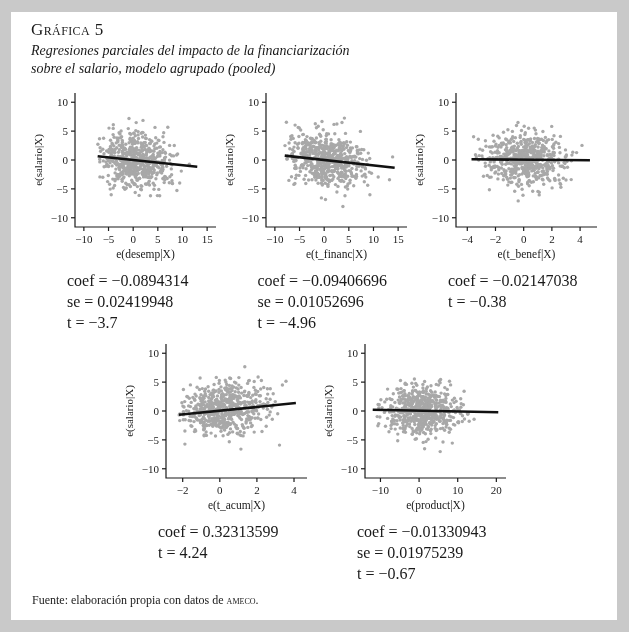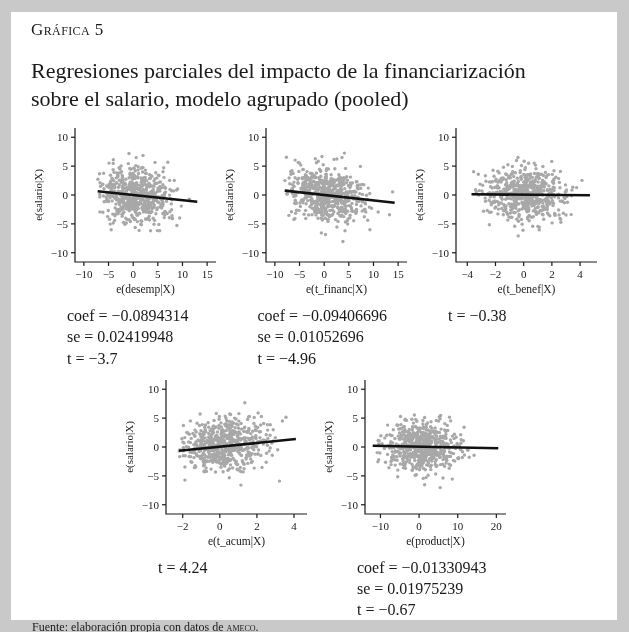--- a/index.html
+++ b/index.html
@@ -17,23 +17,24 @@
     box-sizing:border-box;
     padding:8px 16px 12px 20px;
     display:flex;flex-direction:column;
   }
   .fig-label{
     font-variant:small-caps;
     font-size:17px;
     letter-spacing:.4px;
   }
   .fig-subtitle{
-    font-size:22px;
+    font-style:italic;
+    font-size:14px;
     line-height:1.28;
-    margin-top:17px;
+    margin-top:2px;
   }
   .row1{display:flex;justify-content:space-between;margin-top:8px;}
   .row2{display:flex;justify-content:center;gap:10px;margin-top:4px;}
   .panel{width:189px;flex:0 0 auto;}
   .stats{
     margin:4px 0 0 36px;
     font-size:16px;
     line-height:1.32;
     white-space:nowrap;
   }
@@ -1985,20 +1986,21 @@
           <text x="83.47999999999999" y="157" text-anchor="middle" font-size="11">−2</text>
           <line x1="111.67999999999999" y1="141" x2="111.67999999999999" y2="145" stroke="#1a1a1a" stroke-width="1.2"></line>
           <text x="111.67999999999999" y="157" text-anchor="middle" font-size="11">0</text>
           <line x1="139.88" y1="141" x2="139.88" y2="145" stroke="#1a1a1a" stroke-width="1.2"></line>
           <text x="139.88" y="157" text-anchor="middle" font-size="11">2</text>
           <line x1="168.08" y1="141" x2="168.08" y2="145" stroke="#1a1a1a" stroke-width="1.2"></line>
           <text x="168.08" y="157" text-anchor="middle" font-size="11">4</text>
           <text x="114.5" y="172" text-anchor="middle" font-size="11.5">e(t_benef|X)</text>
           <text x="11" y="74" text-anchor="middle" font-size="11" transform="rotate(-90 11 74)">e(salario|X)</text>
         </svg><div class="stats">
+          <div>coef = −0.02147038</div>
           <div>t = −0.38</div>
         </div></div>
     </div>
   <div class="row2" id="row2">
       <div class="panel"><svg width="189" height="176" viewBox="0 0 189 176">
           <g fill="#a8a8a8">
             <circle cx="109.3" cy="63.6" r="1.7"></circle>
             <circle cx="82.2" cy="85.5" r="1.7"></circle>
             <circle cx="103.6" cy="52.8" r="1.7"></circle>
             <circle cx="105.0" cy="65.3" r="1.7"></circle>
@@ -2615,20 +2617,21 @@
           <text x="60.69736842105263" y="157" text-anchor="middle" font-size="11">−2</text>
           <line x1="97.80263157894737" y1="141" x2="97.80263157894737" y2="145" stroke="#1a1a1a" stroke-width="1.2"></line>
           <text x="97.80263157894737" y="157" text-anchor="middle" font-size="11">0</text>
           <line x1="134.90789473684214" y1="141" x2="134.90789473684214" y2="145" stroke="#1a1a1a" stroke-width="1.2"></line>
           <text x="134.90789473684214" y="157" text-anchor="middle" font-size="11">2</text>
           <line x1="172.01315789473685" y1="141" x2="172.01315789473685" y2="145" stroke="#1a1a1a" stroke-width="1.2"></line>
           <text x="172.01315789473685" y="157" text-anchor="middle" font-size="11">4</text>
           <text x="114.5" y="172" text-anchor="middle" font-size="11.5">e(t_acum|X)</text>
           <text x="11" y="74" text-anchor="middle" font-size="11" transform="rotate(-90 11 74)">e(salario|X)</text>
         </svg><div class="stats">
+          <div>coef = 0.32313599</div>
           <div>t = 4.24</div>
         </div></div>
       <div class="panel"><svg width="189" height="176" viewBox="0 0 189 176">
           <g fill="#a8a8a8">
             <circle cx="116.2" cy="74.1" r="1.7"></circle>
             <circle cx="108.0" cy="81.3" r="1.7"></circle>
             <circle cx="118.3" cy="83.8" r="1.7"></circle>
             <circle cx="125.4" cy="85.4" r="1.7"></circle>
             <circle cx="124.8" cy="58.6" r="1.7"></circle>
             <circle cx="116.1" cy="59.4" r="1.7"></circle>

